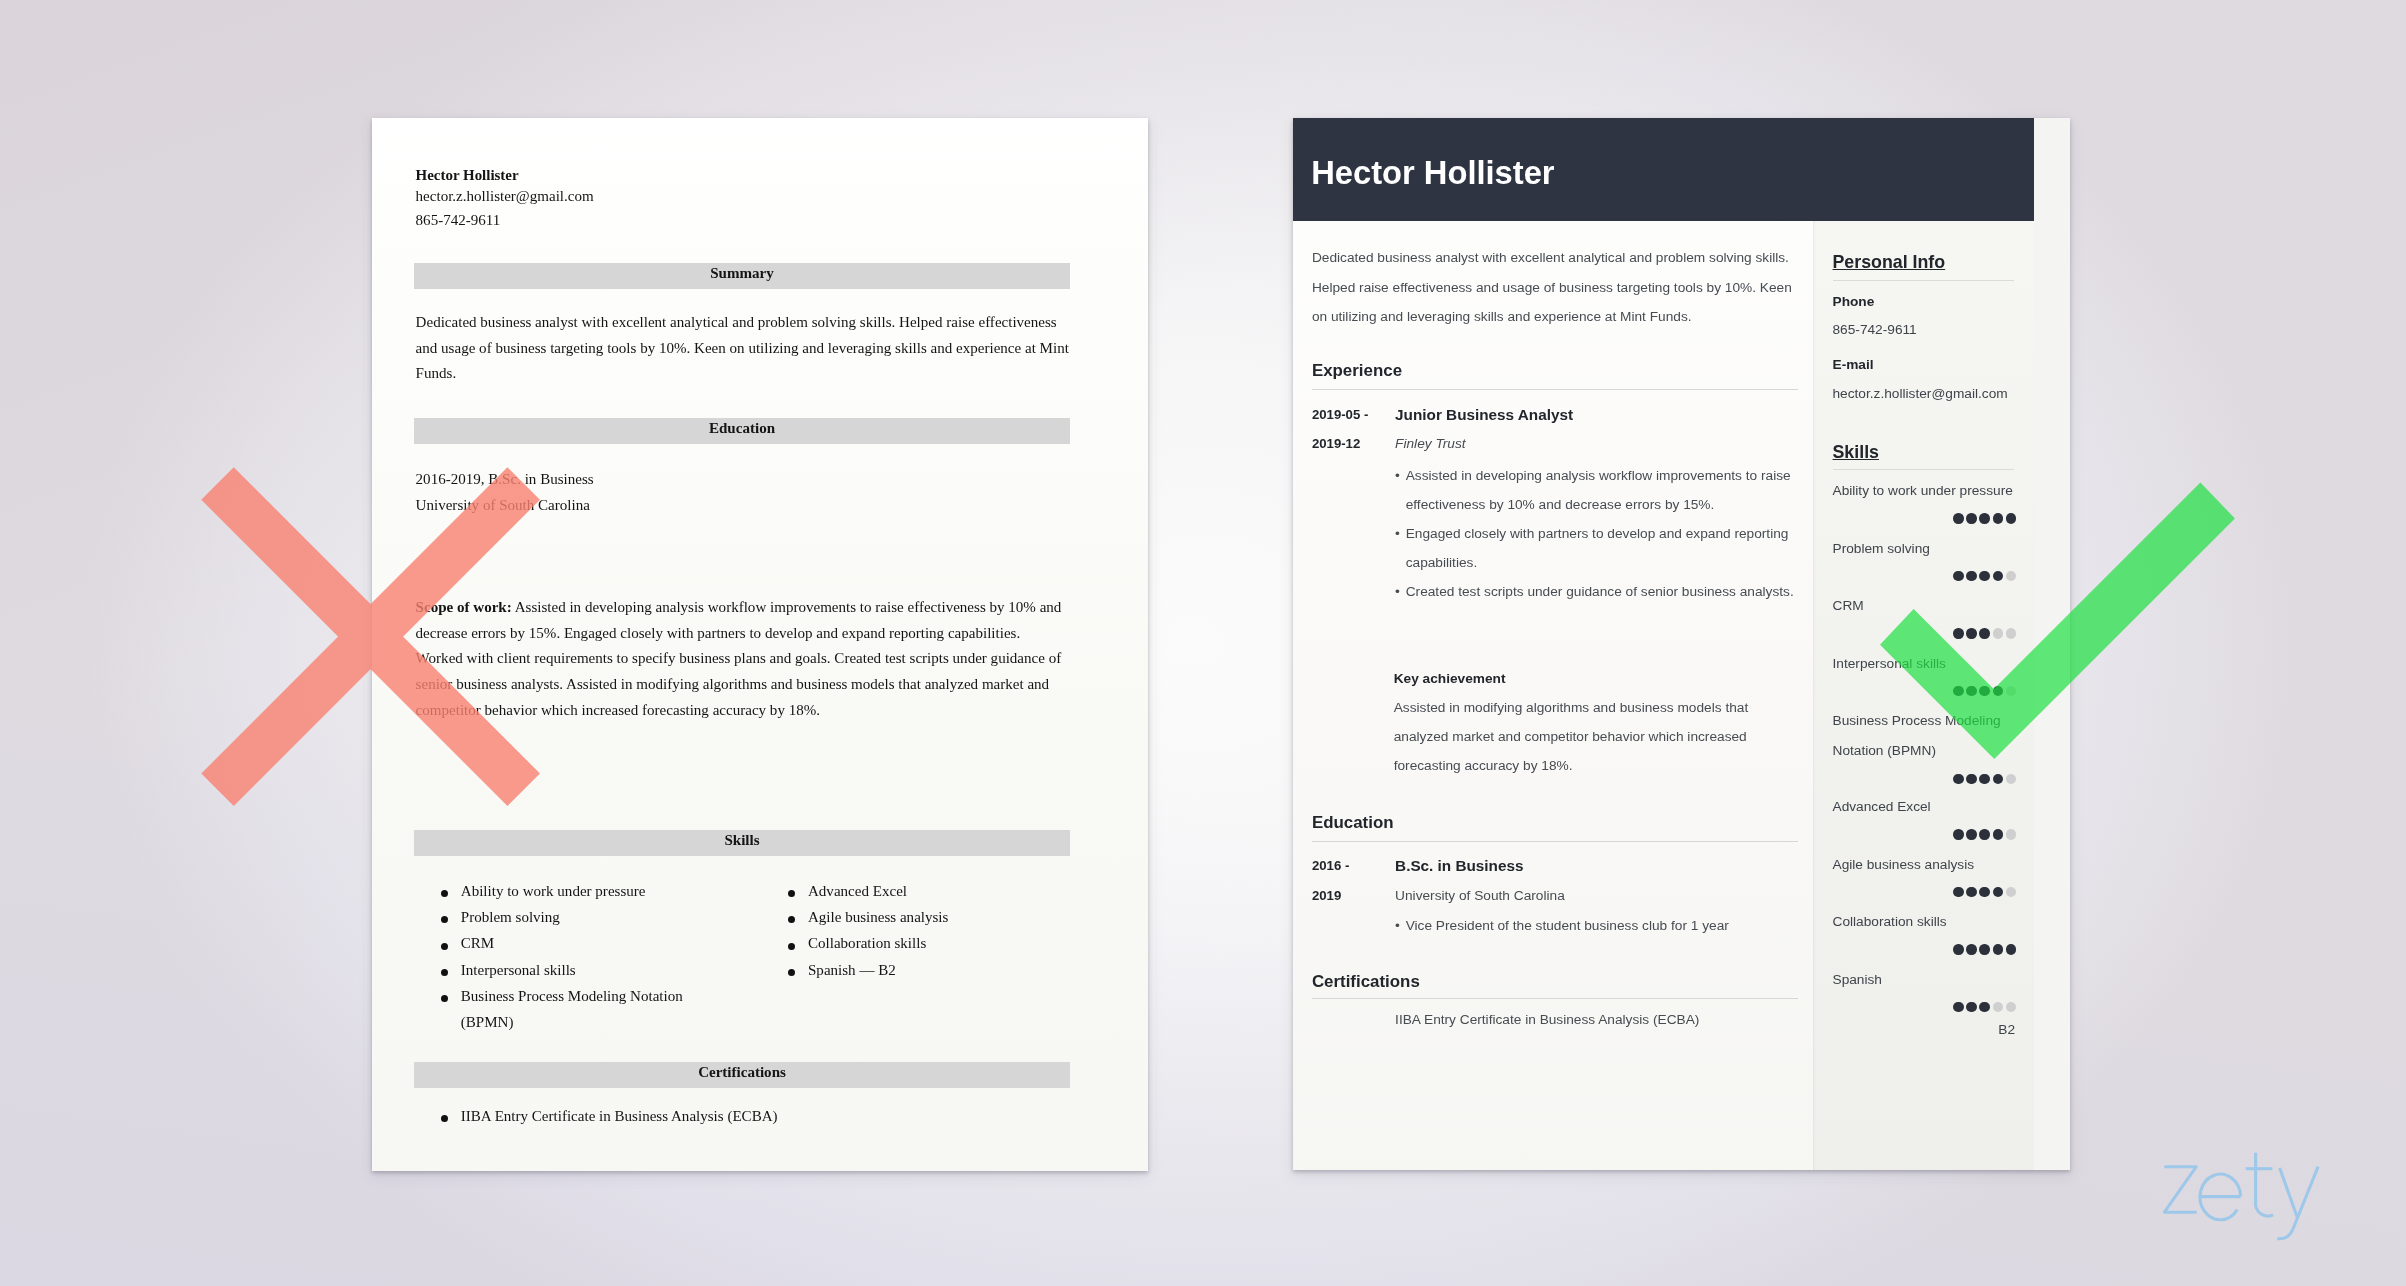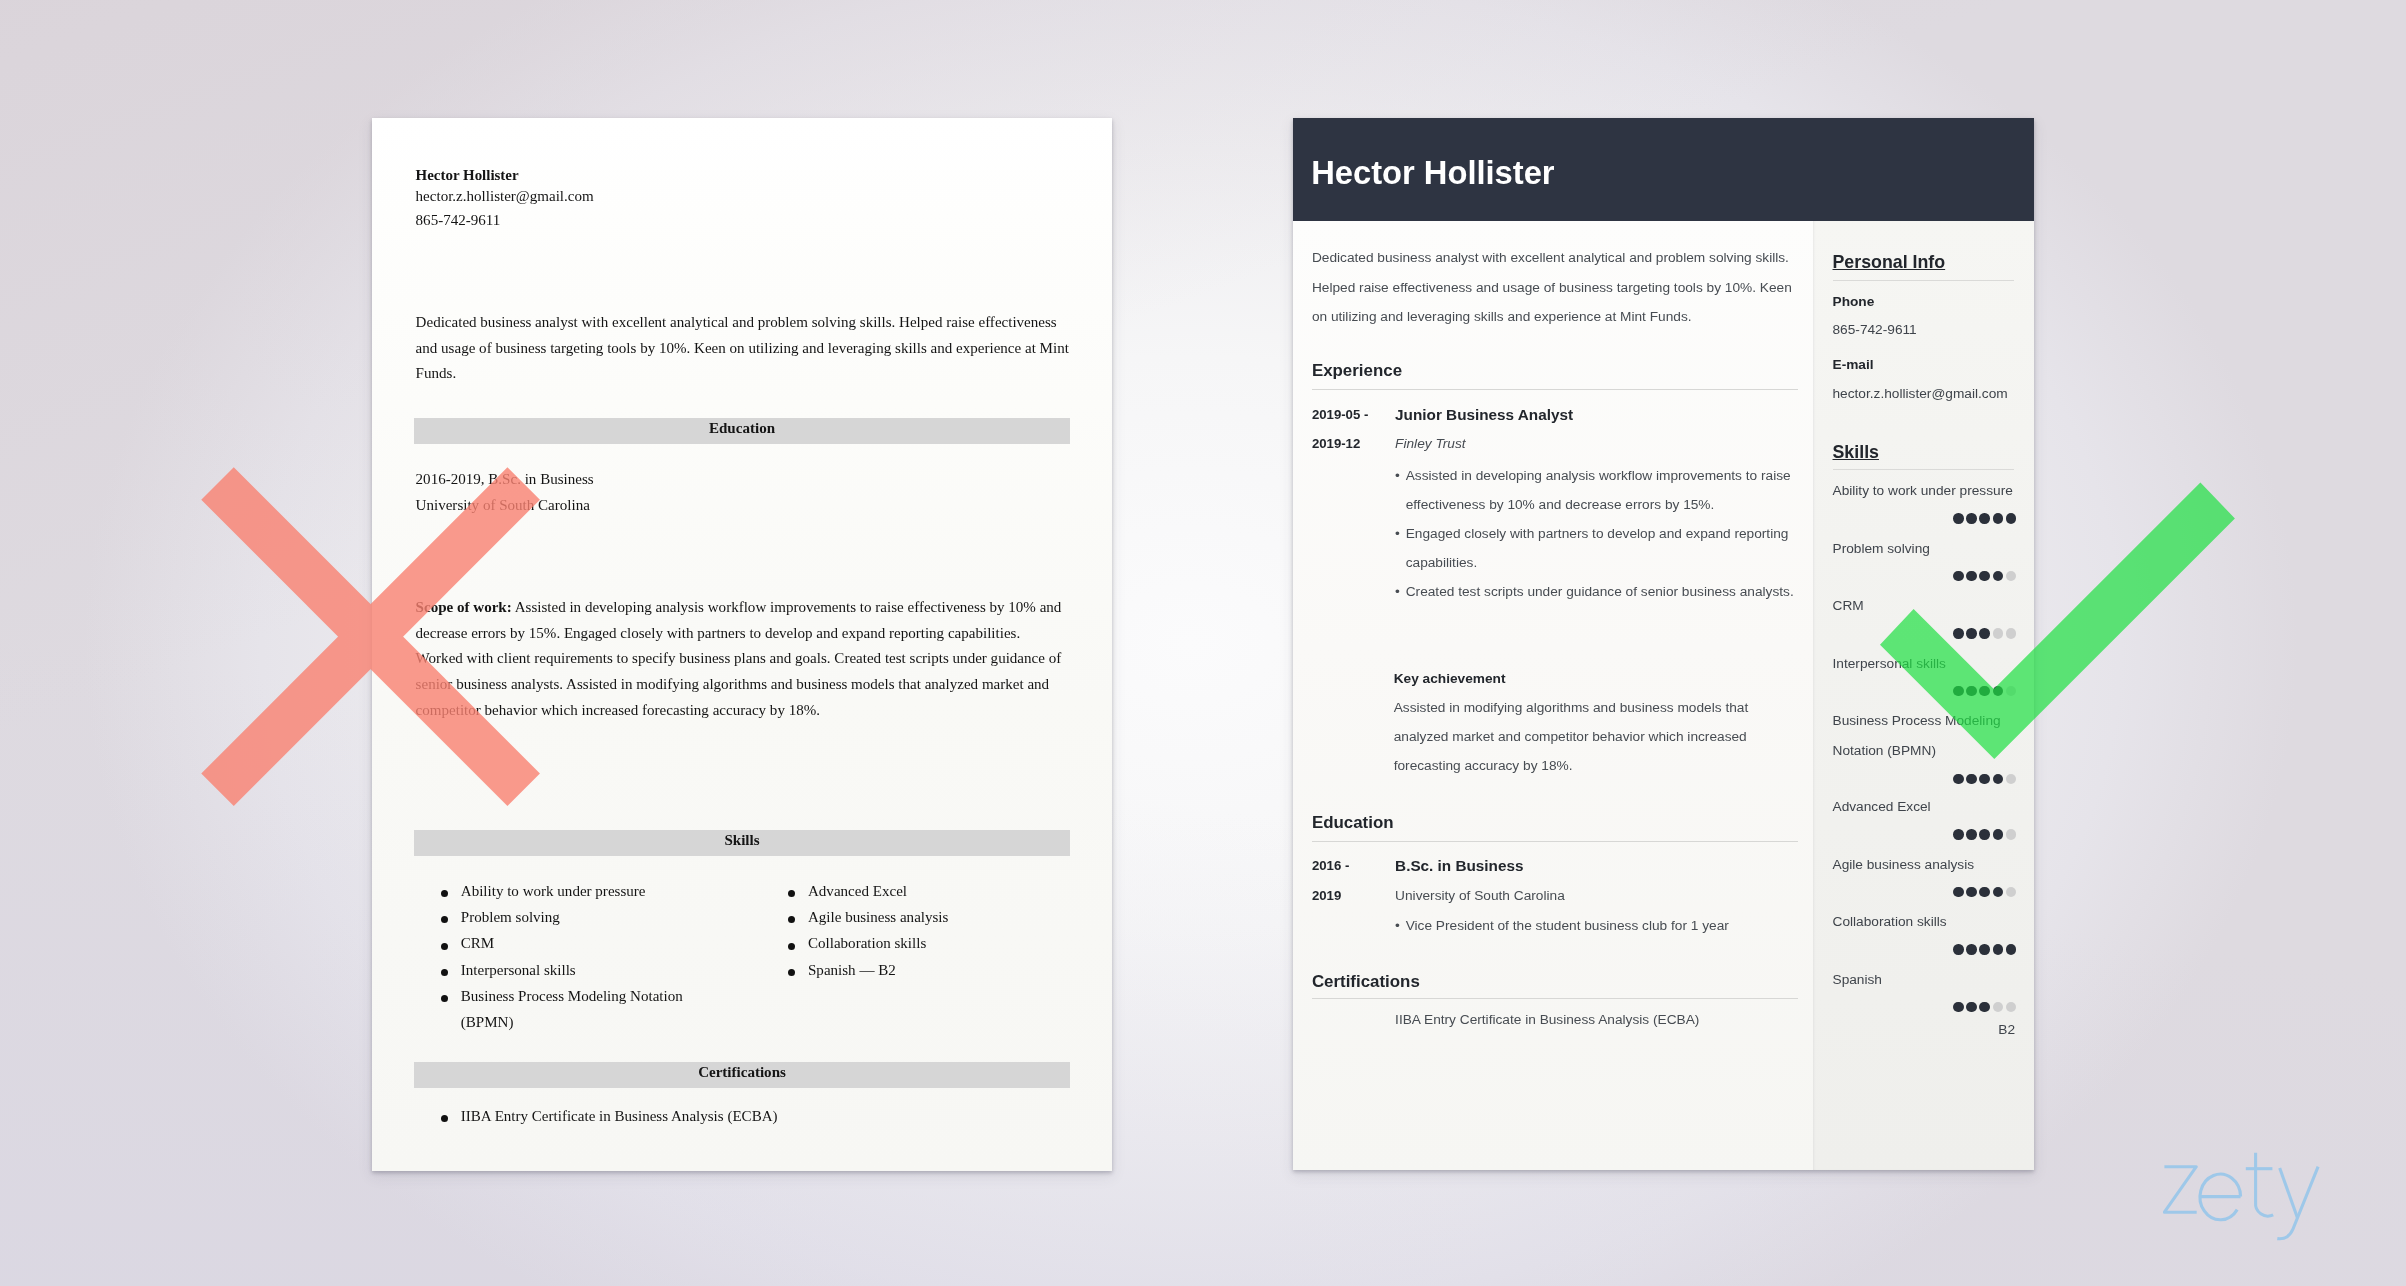--- a/index.html
+++ b/index.html
@@ -1,19 +1,19 @@
 <!DOCTYPE html>
 <html><head>
 <meta charset="utf-8">
 <title>Resume comparison</title>
 <style>
   html,body{margin:0;padding:0;}
   *{-webkit-font-smoothing:antialiased;-moz-osx-font-smoothing:grayscale;}
   body{-webkit-font-smoothing:antialiased;}
-  #badPage,#goodPage{will-change:transform;}
+  #badPage,#goodPage{will-change:transform;padding-left:36px;}
   body{
     width:2406px;height:1286px;overflow:hidden;position:relative;
     background:#e9e8ee;
     font-family:"Liberation Sans", sans-serif;
   }
   #bg{position:absolute;left:0;top:0;width:2406px;height:1286px;
     background:
       radial-gradient(ellipse 46% 62% at 49.5% 50%, #fbfbfc 0%, #f6f6f7 36%, #eeedf0 62%, #e6e4ea 84%, #dedae0 100%),
       #dedae0;
   }
@@ -82,20 +82,21 @@
 
 <div id="bg"></div>
 <div id="bgTint"></div>
 
 <div id="badPage">
 
   <div class="bad-name" style="top:49px">Hector Hollister</div>
   <div class="bad-line" style="top:69.5px">hector.z.hollister@gmail.com</div>
   <div class="bad-line" style="top:93.9px">865-742-9611</div>
 
+  <div class="bad-bar" style="top:145px">Summary</div>
   <div class="bad-p" style="top:192px;width:658px">Dedicated business analyst with excellent analytical and problem solving skills. Helped raise effectiveness and usage of business targeting tools by 10%. Keen on utilizing and leveraging skills and experience at Mint Funds.</div>
 
   <div class="bad-bar" style="top:299.7px">Education</div>
   <div class="bad-line" style="top:353px">2016-2019, B.Sc. in Business</div>
   <div class="bad-line" style="top:379px">University of South Carolina</div>
 
   <div class="bad-p" style="top:477px">
     <div><b>Scope of work:</b> <span>Assisted in developing analysis workflow improvements to raise effectiveness by 10% and decrease errors by 15%. Engaged closely with partners to develop and expand reporting capabilities. Worked with client requirements to specify business plans and goals. Created test scripts under guidance of senior business analysts. Assisted in modifying algorithms and business models that analyzed market and competitor behavior which increased forecasting accuracy by 18%.</span></div>
   </div>
 

